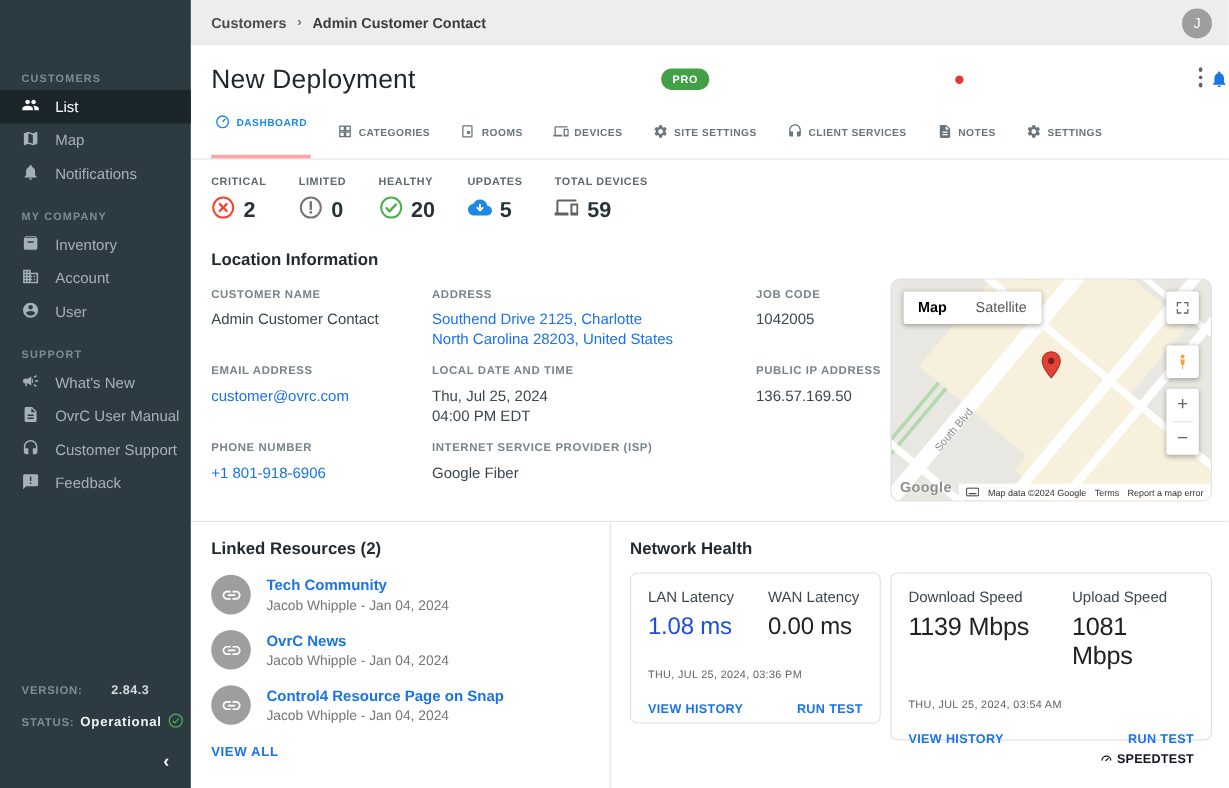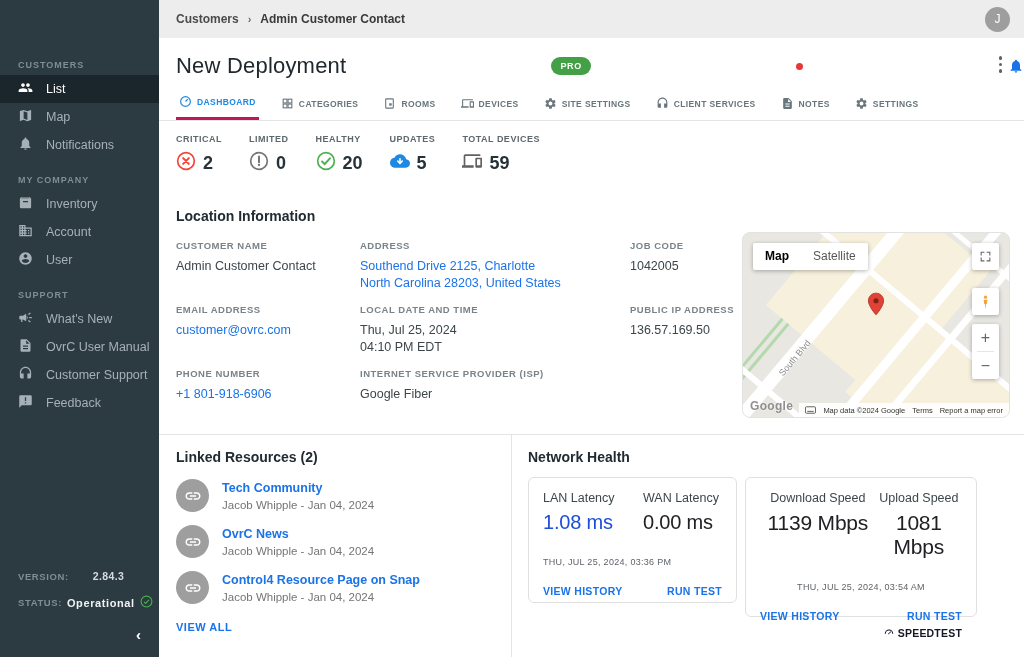--- a/index.html
+++ b/index.html
@@ -33,21 +33,21 @@
   .page-title { font-size:22px; color:#20282d; letter-spacing:.2px; }
   .pro-badge { background:#43a047; color:#fff; font-size:9px; font-weight:bold; letter-spacing:.6px; padding:4px 9px; border-radius:10px; }
   .red-dot { width:7px; height:7px; border-radius:50%; background:#e53935; }
   .bell svg { width:16px; height:16px; display:block; cursor:pointer; }
   .kebab { position:absolute; right:22px; top:18px; cursor:pointer; display:flex; flex-direction:column; gap:3px; }
   .kebab i { width:3.5px; height:3.5px; background:#616161; border-radius:50%; }
 
   .tabs { display:flex; gap:19px; margin:10px 0 0 17px; }
   .tab { display:flex; align-items:center; gap:5px; font-size:8.5px; font-weight:bold; letter-spacing:.4px; color:#68757c; padding:4px 3px 8px 3px; cursor:pointer; white-space:nowrap; }
   .tab svg { width:13px; height:13px; }
-  .tab.active { color:#1e88e5; border-bottom:3px solid #be185d; padding-bottom:9px; }
+  .tab.active { color:#1e88e5; border-bottom:3px solid #fca5a5; padding-bottom:21px; }
   .hr { border-top:1px solid #e4e4e4; }
 
   .status-row { display:flex; gap:27px; padding:13px 0 0 17px; }
   .counter { cursor:pointer; }
   .counter .clabel { font-size:9px; font-weight:bold; letter-spacing:.5px; color:#5d686e; margin-bottom:7px; }
   .counter .cval { display:flex; align-items:center; gap:7px; font-size:18px; font-weight:bold; color:#263238; }
   .counter svg { width:20px; height:20px; }
 
   .loc-sec { position:absolute; left:0; top:170px; right:0; }
   .sec-heading { font-size:14px; font-weight:bold; color:#212b31; margin-left:17px; }
@@ -91,21 +91,21 @@
   .res-item { display:flex; gap:13px; margin-bottom:13px; cursor:pointer; }
   .res-ic { width:33px; height:33px; border-radius:50%; background:#9e9e9e; display:flex; align-items:center; justify-content:center; flex:none; }
   .res-ic svg { width:18px; height:18px; }
   .res-title { font-size:12.5px; font-weight:bold; color:#1a73e8; margin:2px 0 4px 0; }
   .res-meta { font-size:11.5px; color:#757575; }
   .view-all { font-size:11px; font-weight:bold; letter-spacing:.5px; color:#1a73e8; margin-top:17px; cursor:pointer; }
 
   .cards { display:flex; gap:8px; margin-top:12px; }
   .card { border:1px solid #e0e0e0; border-radius:6px; padding:13px 14px 12px 14px; }
   .card.latency { width:209px; height:126px; }
-  .card.speed { width:232px; height:140px;text-align:center; }
+  .card.speed { width:268px; height:140px; }
   .metric-row { display:flex; }
   .metric { }
   .mlabel { font-size:12.5px; color:#3c464c; margin-bottom:6px; }
   .mval { font-size:20px; color:#202124; letter-spacing:-.2px; }
   .mval.green { color:#1d4ed8; }
   .speed .mval { font-size:21px; }
   .card .ts { font-size:9px; letter-spacing:.3px; color:#5f6368; margin-top:23px; }
   .card-links { display:flex; justify-content:space-between; margin-top:18px; }
   .card-link { font-size:10.5px; font-weight:bold; letter-spacing:.3px; color:#1a73e8; cursor:pointer; }
   .stest { display:flex; justify-content:flex-end; align-items:center; gap:3px; margin-top:5px; font-size:10.5px; font-weight:bold; color:#141526; letter-spacing:.2px; }
@@ -357,21 +357,21 @@
           <div class="flabel">ADDRESS</div>
           <div class="fval link">
             <span>Southend Drive 2125, Charlotte</span><br>
             <span>North Carolina 28203, United States</span>
           </div>
         </div>
         <div class="fgroup">
           <div class="flabel">LOCAL DATE AND TIME</div>
           <div class="fval">
             <span>Thu, Jul 25, 2024</span><br>
-            <span>04:10 PM EDT</span>
+            <span>04:00 PM EDT</span>
           </div>
         </div>
         <div class="fgroup">
           <div class="flabel">INTERNET SERVICE PROVIDER (ISP)</div>
           <div class="fval">Google Fiber</div>
         </div>
       </div>
       <div class="fcol c3">
         <div class="fgroup">
           <div class="flabel">JOB CODE</div>

